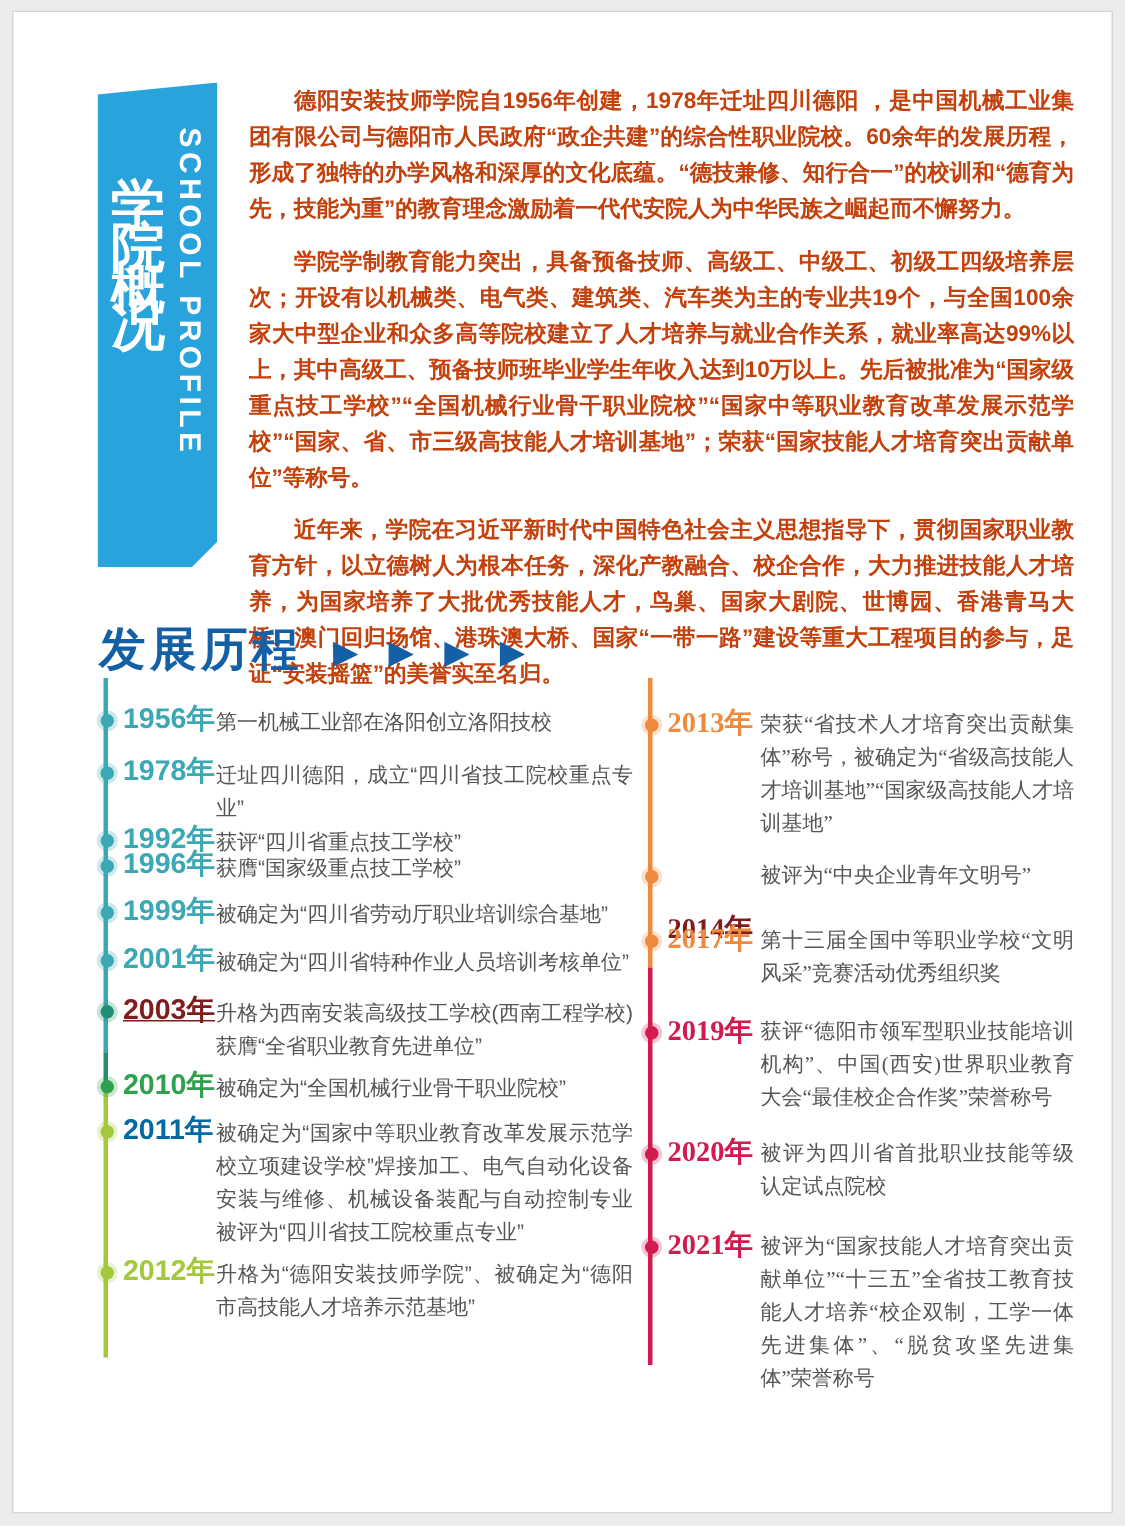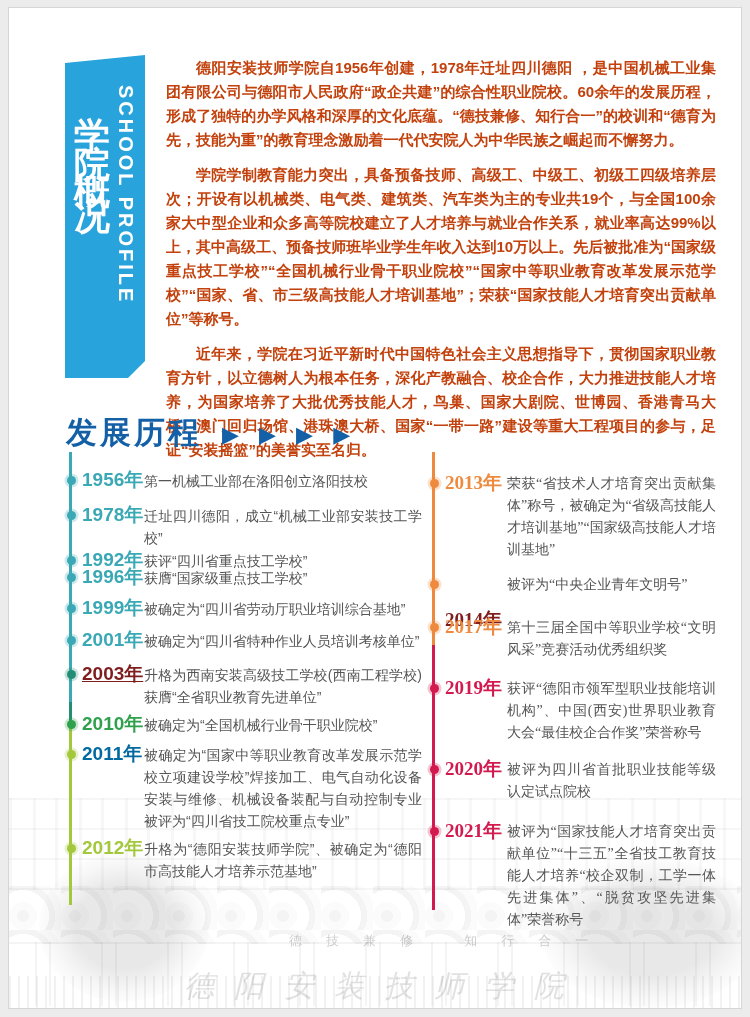--- a/index.html
+++ b/index.html
@@ -60,30 +60,20 @@
   .desc{flex:1;font-size:14px;line-height:22px;color:#555555;text-align:justify;padding-top:1px;}
   .tl-left .desc{max-width:278px;}
   .tl-right .desc{max-width:209px;}
 </style>
 </head>
 <body>
 
 <div class="stage">
   <div class="sheet"></div>
 
-  <div class="campus">
-    <div class="floors-upper"></div>
-    <div class="trees-band"></div>
-    <div class="ground"></div>
-    <div class="tree-blob tree-left"></div>
-    <div class="tree-blob tree-right"></div>
-    <div class="fence"></div>
-    <div class="motto-mark">德技兼修  知行合一</div>
-    <div class="gate-mark">德阳安装技师学院</div>
-  </div>
 
   <div class="content">
 
     <div class="banner" style="background-color: rgb(41, 163, 220);">
       <div class="banner-cn">学院概况</div>
       <div class="banner-en">SCHOOL PROFILE</div>
     </div>
 
     <div class="intro">
       <p>德阳安装技师学院自1956年创建，1978年迁址四川德阳 ，是中国机械工业集团有限公司与德阳市人民政府“政企共建”的综合性职业院校。60余年的发展历程，形成了独特的办学风格和深厚的文化底蕴。“德技兼修、知行合一”的校训和“德育为先，技能为重”的教育理念激励着一代代安院人为中华民族之崛起而不懈努力。</p>
@@ -102,21 +92,21 @@
       <div class="seg" style="top: 275px; height: 178px; background-color: rgb(164, 200, 60);"></div>
 
       <div class="trow" style="top:17px">
         <span class="dot" style="background-color: rgb(59, 168, 181); box-shadow: rgba(59, 168, 181, 0.25) 0px 0px 0px 2.5px;"></span>
         <span class="year" style="color: rgb(59, 168, 181);">1956年</span>
         <span class="desc">第一机械工业部在洛阳创立洛阳技校</span>
       </div>
       <div class="trow" style="top:52px">
         <span class="dot" style="background-color: rgb(59, 168, 181); box-shadow: rgba(59, 168, 181, 0.25) 0px 0px 0px 2.5px;"></span>
         <span class="year" style="color: rgb(59, 168, 181);">1978年</span>
-        <span class="desc">迁址四川德阳，成立“机械工业部安装技工学校”</span>
+        <span class="desc">迁址四川德阳，成立“四川省技工院校重点专业”</span>
       </div>
       <div class="trow" style="top:97px">
         <span class="dot" style="background-color: rgb(59, 168, 181); box-shadow: rgba(59, 168, 181, 0.25) 0px 0px 0px 2.5px;"></span>
         <span class="year" style="color: rgb(59, 168, 181);">1992年</span>
         <span class="desc">获评“四川省重点技工学校”</span>
       </div>
       <div class="trow" style="top:114px">
         <span class="dot" style="background-color: rgb(59, 168, 181); box-shadow: rgba(59, 168, 181, 0.25) 0px 0px 0px 2.5px;"></span>
         <span class="year" style="color: rgb(59, 168, 181);">1996年</span>
         <span class="desc">获膺“国家级重点技工学校”</span>

